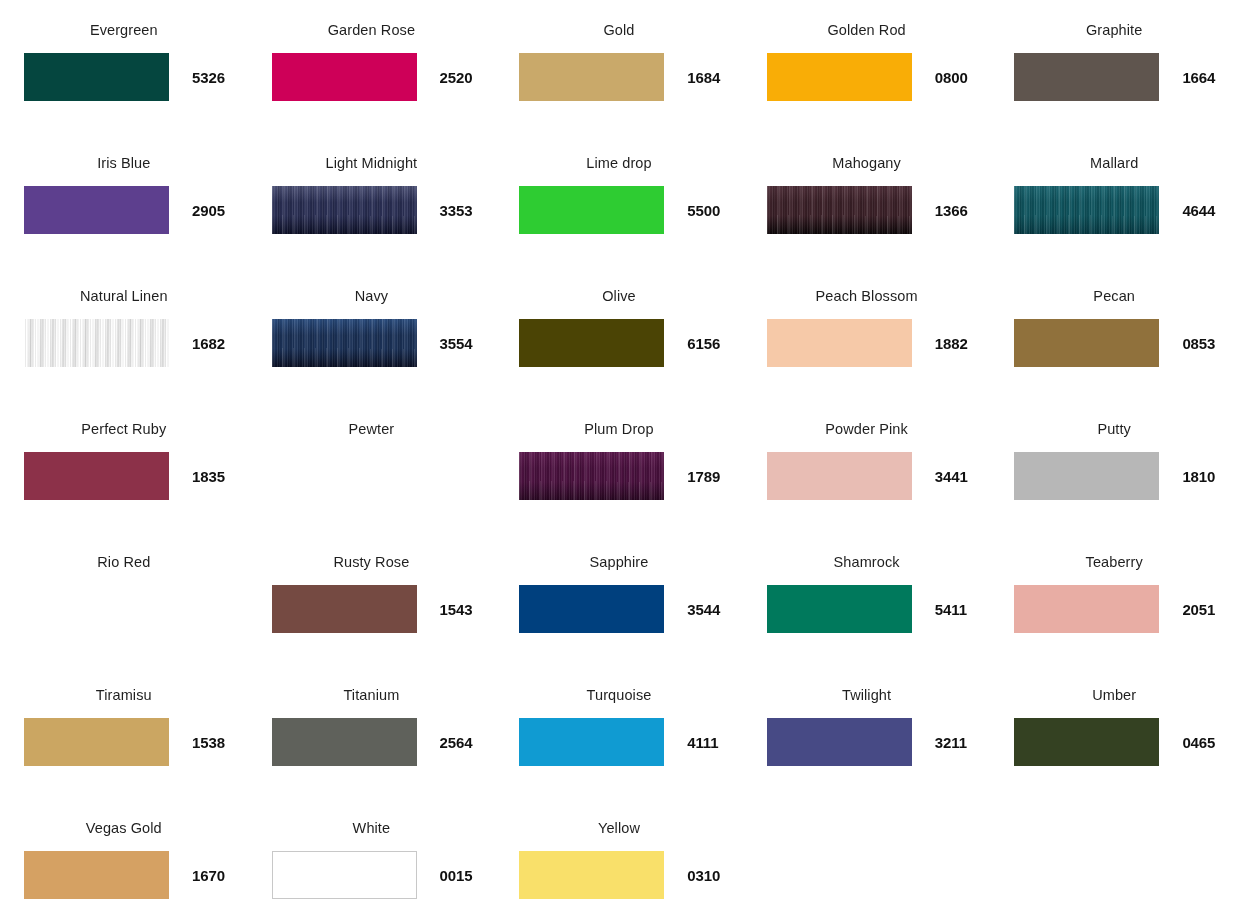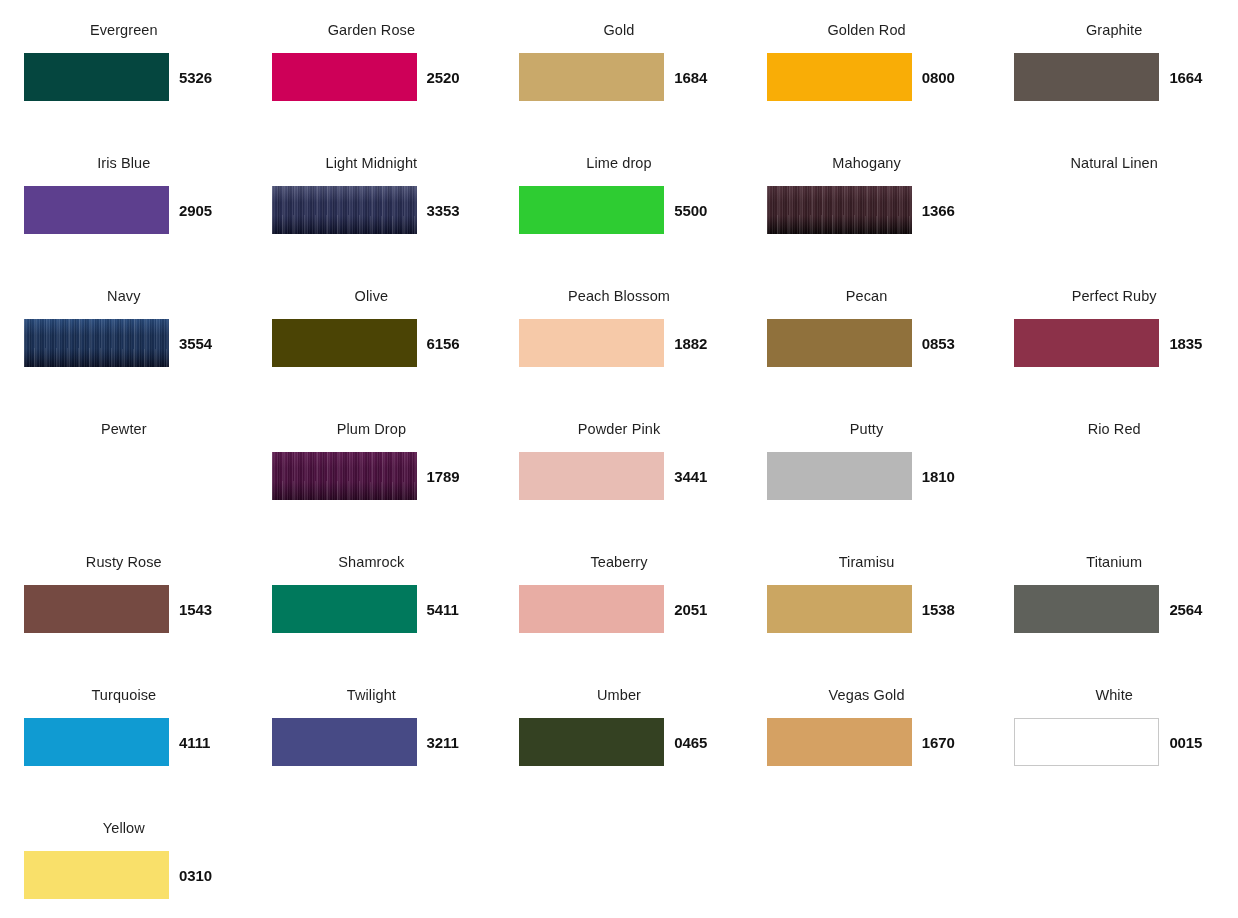--- a/index.html
+++ b/index.html
@@ -99,21 +99,21 @@
         rgba(0,0,0,0.12) 7px,
         rgba(0,0,0,0.0) 11px);
     pointer-events: none;
   }
 
   .swatch-code {
     font-size: 15px;
     font-weight: 700;
     letter-spacing: -0.1px;
     color: #111111;
-    margin-left: 10px;
+    margin-left: 23px;
     white-space: nowrap;
   }
 </style>
 </head>
 <body>
 
 <div id="swatch-grid">
     <div class="swatch-cell">
       <div class="swatch-label">Evergreen</div>
       <div class="swatch-row">
@@ -171,21 +171,32 @@
       </div>
     </div>
     <div class="swatch-cell">
       <div class="swatch-label">Mahogany</div>
       <div class="swatch-row">
         <div class="swatch-chip textured" style="background: linear-gradient(rgb(80, 48, 58) 0%, rgb(61, 33, 41) 34%, rgb(61, 33, 41) 62%, rgb(12, 6, 8) 100%);"></div>
         <div class="swatch-code">1366</div>
       </div>
     </div>
     <div class="swatch-cell">
+      <div class="swatch-label">Mallard</div>
+      <div class="swatch-row">
+        <div class="swatch-chip textured" style="background: linear-gradient(rgb(27, 103, 115) 0%, rgb(15, 86, 96) 34%, rgb(15, 86, 96) 62%, rgb(6, 59, 69) 100%);"></div>
+        <div class="swatch-code">4644</div>
+      </div>
+    </div>
+    <div class="swatch-cell">
       <div class="swatch-label">Natural Linen</div>
+      <div class="swatch-row">
+        <div class="swatch-chip textured"></div>
+        <div class="swatch-code">1682</div>
+      </div>
     </div>
     <div class="swatch-cell">
       <div class="swatch-label">Navy</div>
       <div class="swatch-row">
         <div class="swatch-chip textured" style="background: linear-gradient(rgb(42, 77, 128) 0%, rgb(27, 50, 89) 34%, rgb(27, 50, 89) 62%, rgb(10, 16, 37) 100%);"></div>
         <div class="swatch-code">3554</div>
       </div>
     </div>
     <div class="swatch-cell">
       <div class="swatch-label">Olive</div>
@@ -240,20 +251,27 @@
       </div>
     </div>
     <div class="swatch-cell">
       <div class="swatch-label">Rio Red</div>
     </div>
     <div class="swatch-cell">
       <div class="swatch-label">Rusty Rose</div>
       <div class="swatch-row">
         <div class="swatch-chip" style="background: rgb(117, 74, 66);"></div>
         <div class="swatch-code">1543</div>
+      </div>
+    </div>
+    <div class="swatch-cell">
+      <div class="swatch-label">Sapphire</div>
+      <div class="swatch-row">
+        <div class="swatch-chip" style="background: rgb(0, 64, 126);"></div>
+        <div class="swatch-code">3544</div>
       </div>
     </div>
     <div class="swatch-cell">
       <div class="swatch-label">Shamrock</div>
       <div class="swatch-row">
         <div class="swatch-chip" style="background: rgb(0, 121, 92);"></div>
         <div class="swatch-code">5411</div>
       </div>
     </div>
     <div class="swatch-cell">

